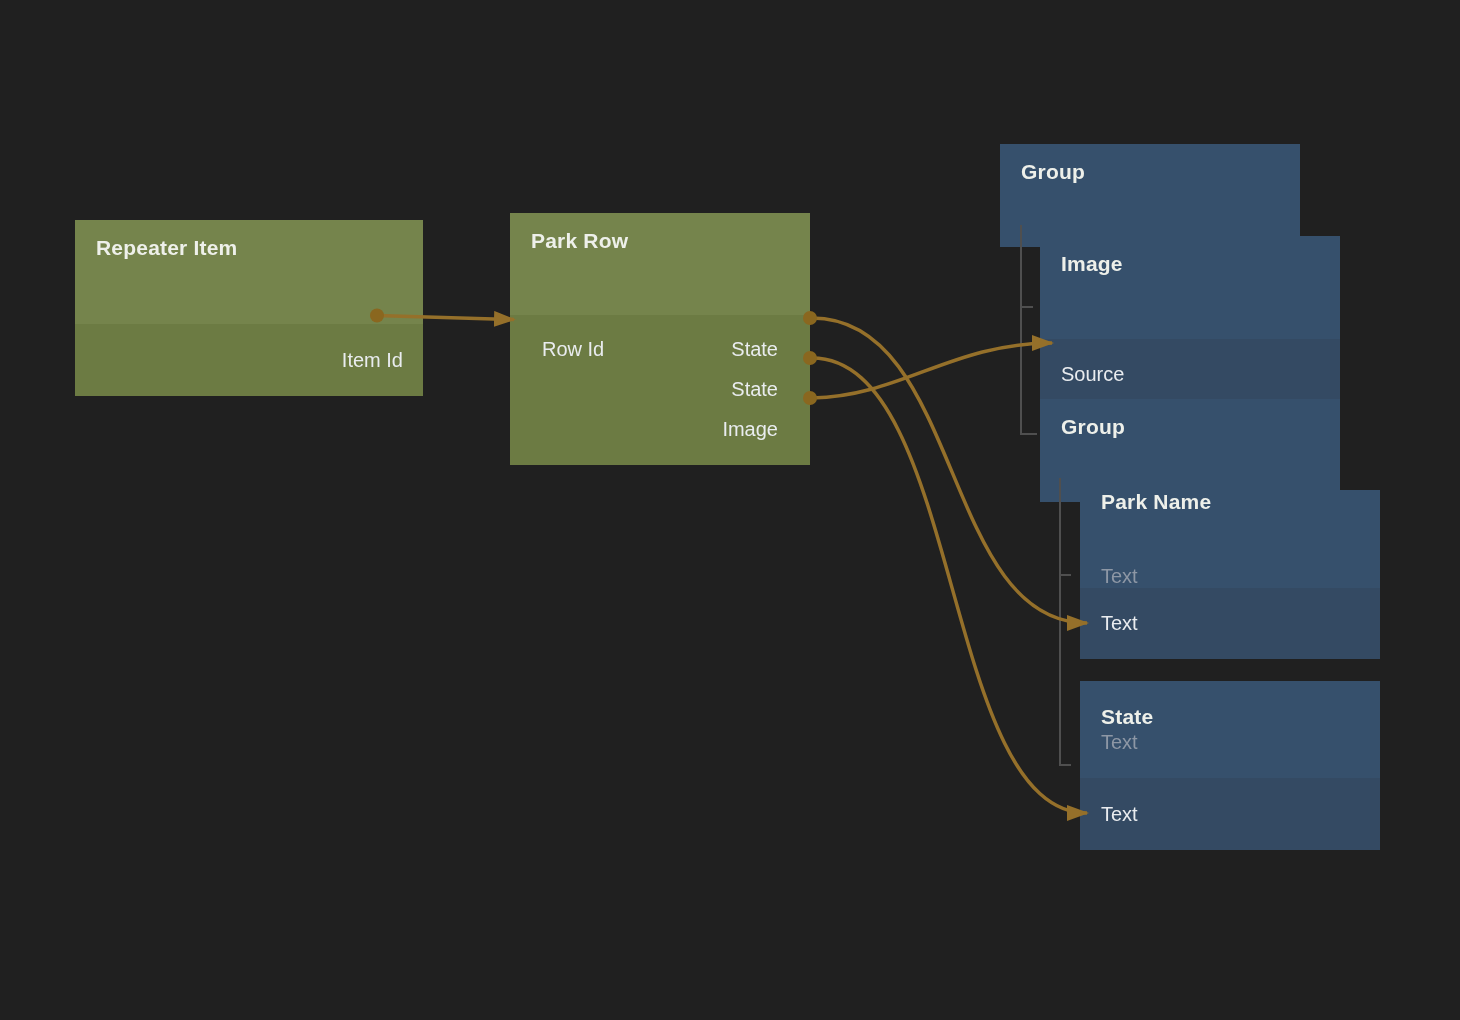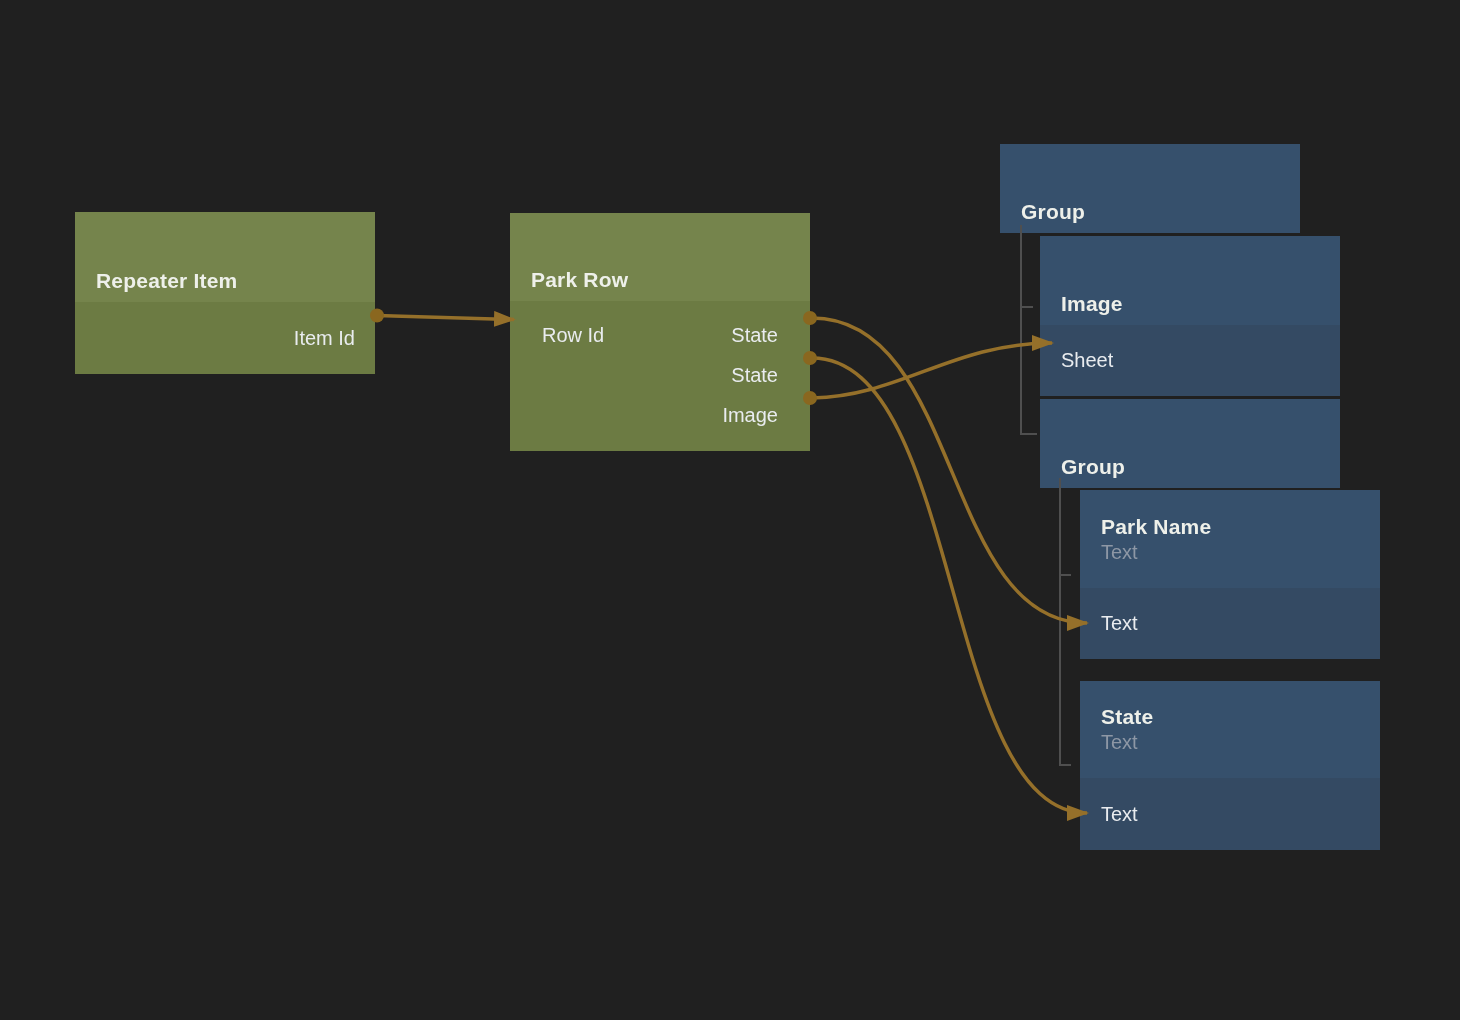--- a/index.html
+++ b/index.html
@@ -2,34 +2,34 @@
 <html><head>
 <meta charset="utf-8">
 <style>
   html,body { margin:0; padding:0; background:#181818; }
   .canvas {
     position:relative; width:1460px; height:1020px;
     background:#202020; overflow:hidden;
     font-family:"Liberation Sans","DejaVu Sans",sans-serif;
   }
   .node { position:absolute; z-index:1; }
-  .node .hdr { display:flex; align-items:flex-end; padding:9px 21px; }
+  .node .hdr { display:flex; align-items:flex-start; padding:16px 21px; }
   .title { color:#eef0ea; font-size:21px; font-weight:600; letter-spacing:0.2px; }
   .port-label { color:#e9ecef; font-size:20px; font-weight:400; }
   .sub-label { color:#8d97a5; font-size:20px; font-weight:400; }
 
   
   .green-hdr { background:#75844c; }
   .green-body { background:#6c7b43; }
 
   
   .blue-hdr { background:#36506c; }
   .blue-row { background:#344a63; }
 
-  #n-repeater { left:75px; top:212px; width:300px; }
+  #n-repeater { left:75px; top:220px; width:348px; }
   #n-repeater .hdr { height:72px; }
   #n-repeater .body { height:72px; display:flex; align-items:center; justify-content:flex-end; padding:0 20px; }
 
   #n-sheet { left:510px; top:213px; width:300px; }
   #n-sheet .hdr { height:70px; }
   #n-sheet .body { height:150px; padding-top:14px; box-sizing:border-box; }
   #n-sheet .prow { height:40px; display:flex; align-items:center; padding:0 32px; }
   #n-sheet .prow.split { justify-content:space-between; }
   #n-sheet .prow.right { justify-content:flex-end; }
 
@@ -37,21 +37,21 @@
   #n-group1 .hdr { height:71px; }
 
   #n-image { left:1040px; top:236px; width:300px; }
   #n-image .hdr { height:71px; }
   #n-image .row { height:71px; display:flex; align-items:center; padding:0 21px; }
 
   #n-group2 { left:1040px; top:399px; width:300px; }
   #n-group2 .hdr { height:71px; }
 
   #n-park { left:1080px; top:490px; width:300px; }
-  #n-park .hdr2 { height:98px; display:flex; flex-direction:column; justify-content:center; padding:0 21px; gap:2px; }
+  #n-park .hdr2 { height:98px; display:flex; flex-direction:column; justify-content:space-between; padding:0 21px; gap:2px; }
   #n-park .row { height:71px; display:flex; align-items:center; padding:0 21px; }
 
   #n-state { left:1080px; top:681px; width:300px; }
   #n-state .hdr2 { height:97px; display:flex; flex-direction:column; justify-content:center; padding:0 21px; gap:2px; }
   #n-state .row { height:72px; display:flex; align-items:center; padding:0 21px; }
 
   #wires { position:absolute; left:0; top:0; z-index:2; pointer-events:none; }
 </style>
 </head>
 <body>
@@ -89,21 +89,21 @@
     <div class="hdr blue-hdr" style="background: rgb(54, 80, 108);">
       <span class="title">Group</span>
     </div>
   </div>
 
   <div class="node" id="n-image">
     <div class="hdr blue-hdr" style="background: rgb(54, 80, 108);">
       <span class="title">Image</span>
     </div>
     <div class="row blue-row" style="background: rgb(52, 74, 99);">
-      <span class="port-label">Sheet</span>
+      <span class="port-label">Source</span>
     </div>
   </div>
 
   <div class="node" id="n-group2">
     <div class="hdr blue-hdr" style="background: rgb(54, 80, 108);">
       <span class="title">Group</span>
     </div>
   </div>
 
   <div class="node" id="n-park">

